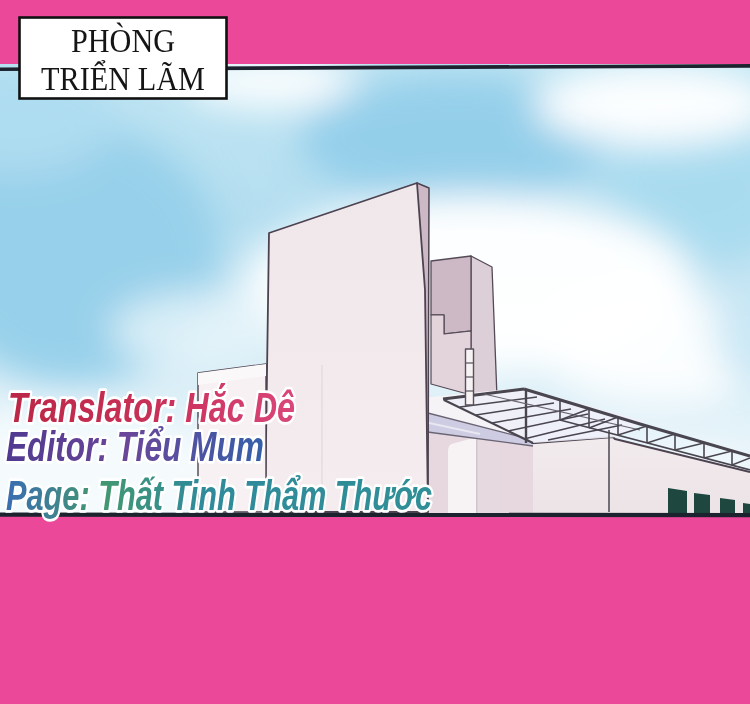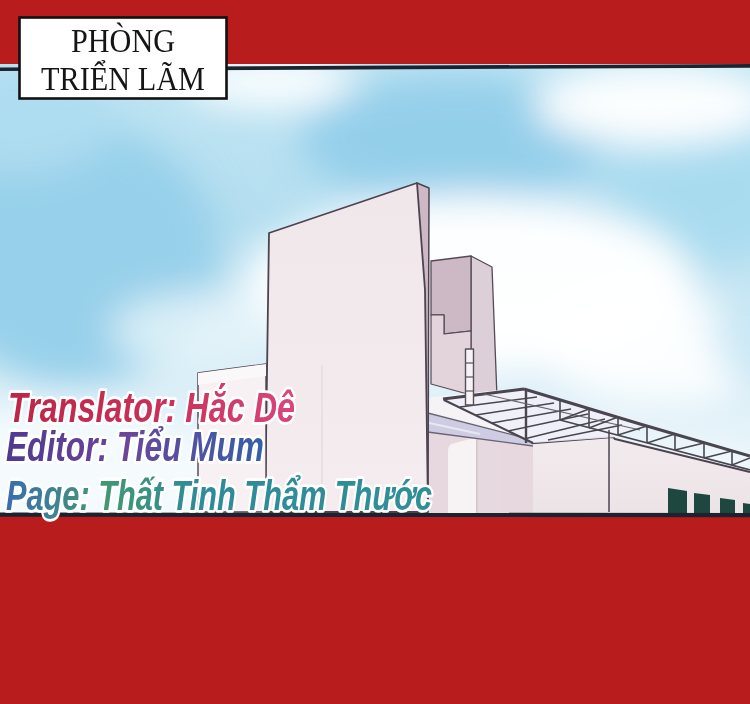--- a/index.html
+++ b/index.html
@@ -1,16 +1,16 @@
 <!DOCTYPE html>
 <html><head>
 <meta charset="utf-8">
 <style>
 html,body{margin:0;padding:0;background:#ffffff;}
-#page{position:relative;width:750px;height:704px;overflow:hidden;background:#b91c1c;
+#page{position:relative;width:750px;height:704px;overflow:hidden;background:#ec4899;
 font-family:"Liberation Sans",sans-serif;}
 </style>
 </head>
 <body>
 <div id="page">
 <svg width="750" height="704" viewBox="0 0 750 704">
 <defs>
   <linearGradient id="skyGrad" x1="0" y1="64" x2="0" y2="514" gradientUnits="userSpaceOnUse">
     <stop offset="0" stop-color="#c0e5f3"></stop>
     <stop offset="0.35" stop-color="#b4def0"></stop>

